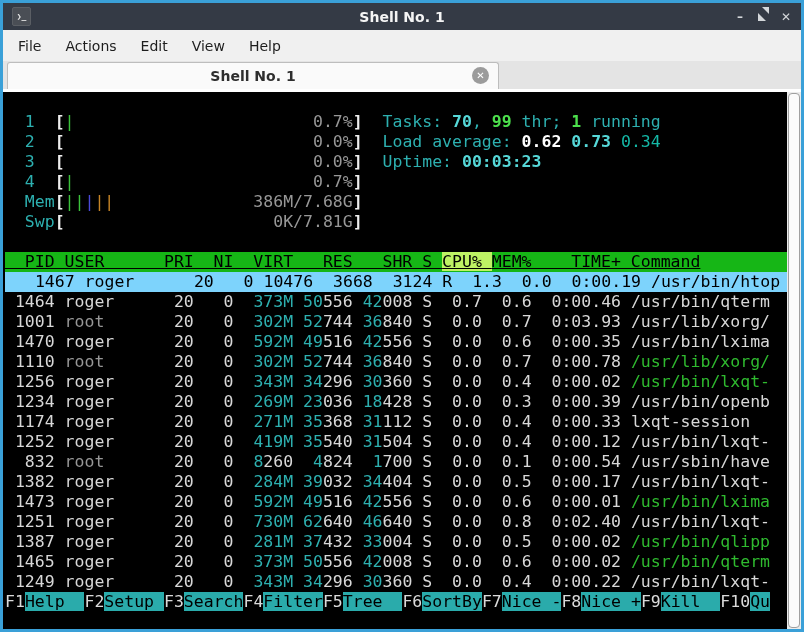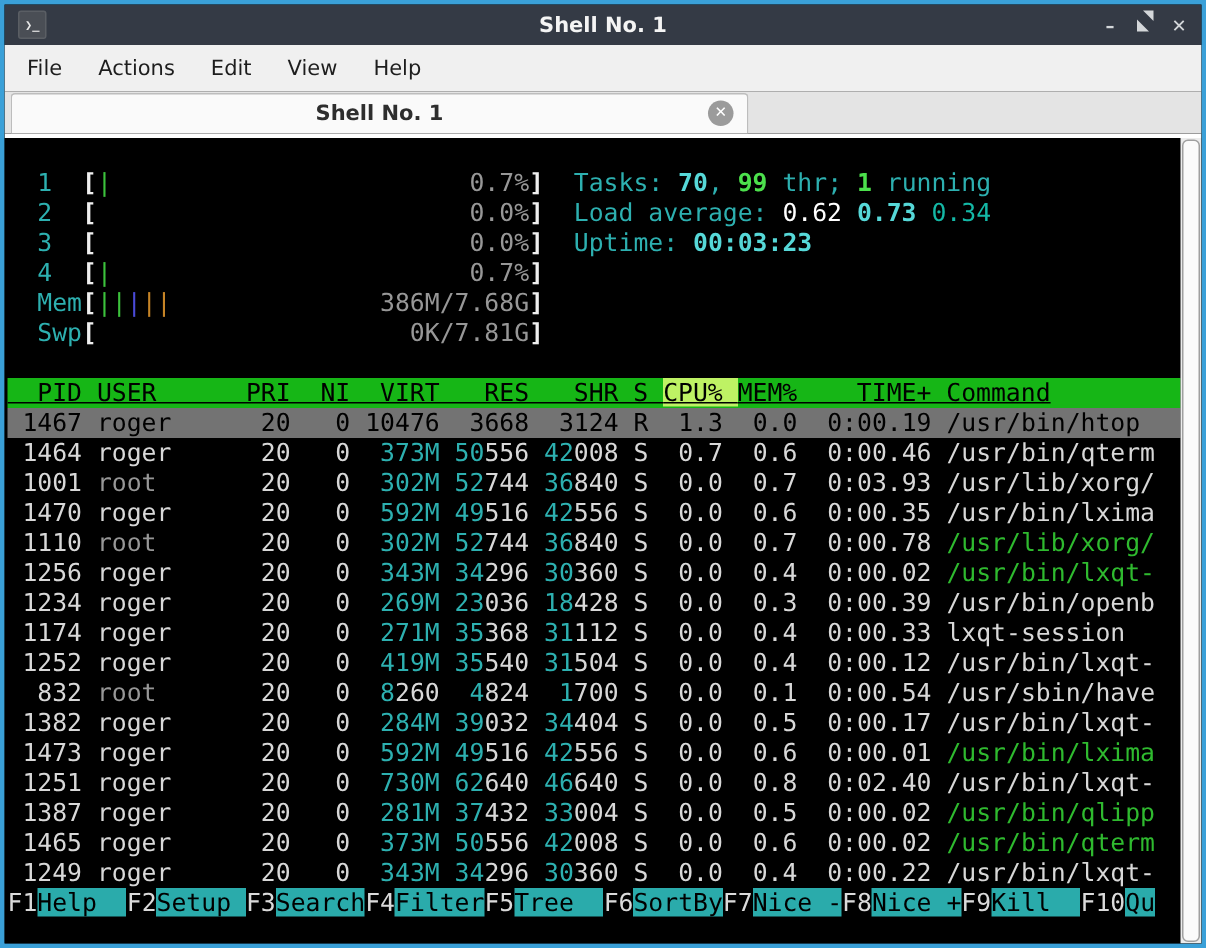--- a/index.html
+++ b/index.html
@@ -27,29 +27,29 @@
     background:#9b9b9b;color:#fff;font-size:10px;font-weight:bold;
     display:flex;align-items:center;justify-content:center;}
   
   .terminal{position:relative;height:537px;background:#000;border-top:3px solid #ffffff;}
   .term-content{position:absolute;left:2px;top:20px;width:782px;
     font-family:"DejaVu Sans Mono",monospace;font-size:16.5px;line-height:20px;white-space:pre;}
   .tline{height:20px;overflow:hidden;}
   .tline.hdr{background:#16b616;}
   .hdr span{color:#000;text-decoration:underline;}
   .hdr .sortcol{background:#bef264;}
-  .sel{background:#737373;}
+  .sel{background:#7dd3fc;padding-left:20px;}
   .sel span{color:#000 !important;font-weight:normal !important;}
   .fl{background:#2aabab;color:#000;}
   .fk{color:#dadada;text-align:center;}
   
   .cy{color:#2db0b0;}
   .bcy{color:#56d8d8;font-weight:bold;}
   .wh{color:#d8d8d8;}
-  .bwh{color:#ffffff;font-weight:normal;}
+  .bwh{color:#ffffff;font-weight:bold;}
   .gy{color:#979797;}
   .gy2{color:#14b8a6;}
   .gr{color:#2fba2f;}
   .bgr{color:#4ce04c;font-weight:bold;}
   .bw{color:#efefef;font-weight:bold;}
   .gbar{color:#3cc23c;}
   .bbar{color:#4a4ad8;}
   .obar{color:#c68426;}
   
   .scrollbar{position:absolute;right:0;top:0;width:14px;height:100%;background:#ececec;}

